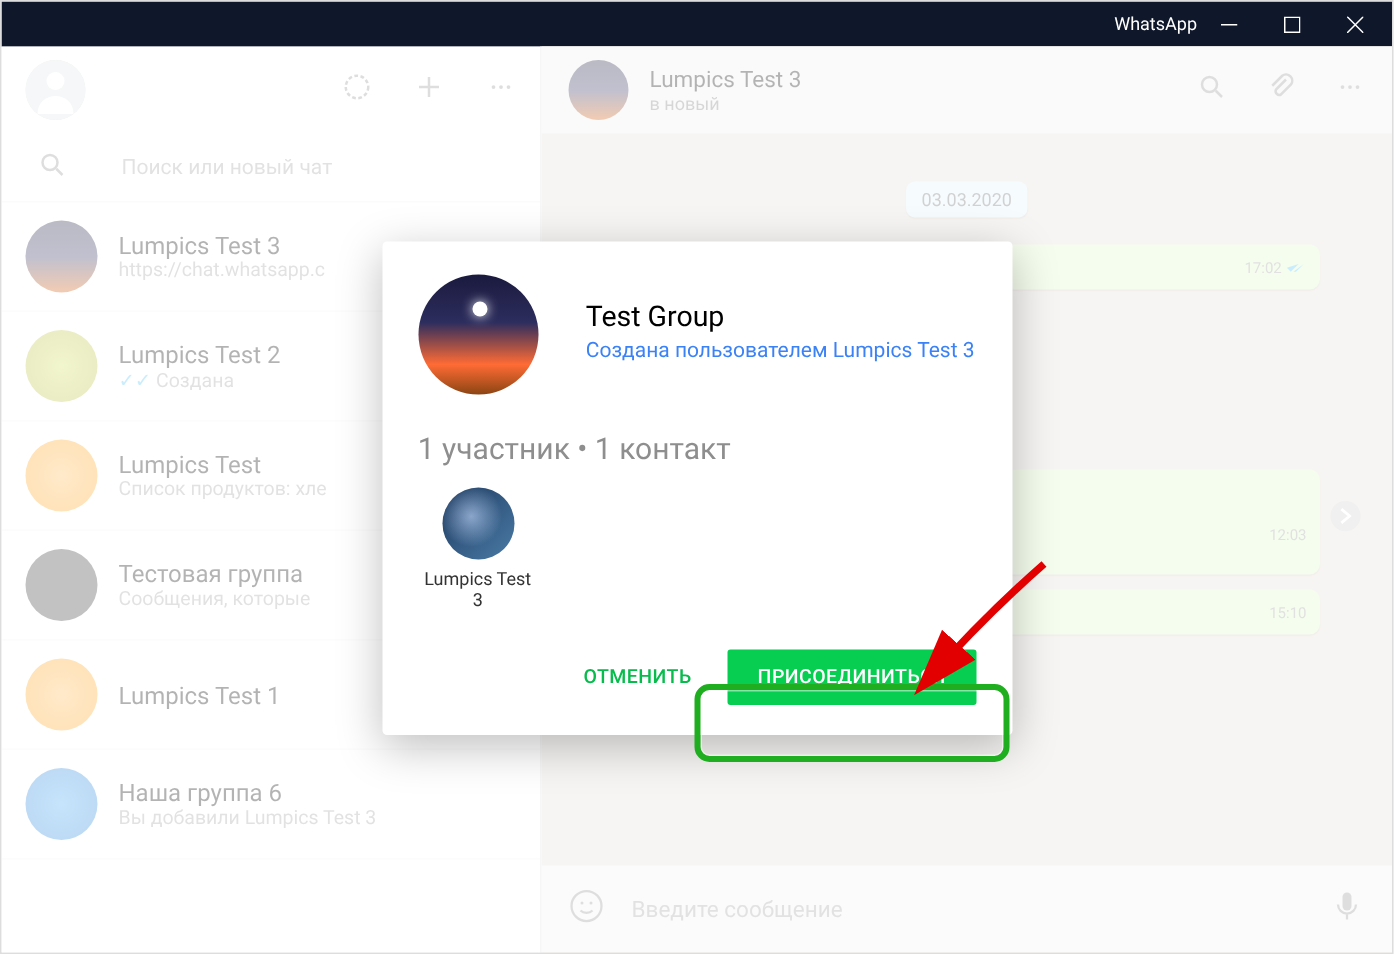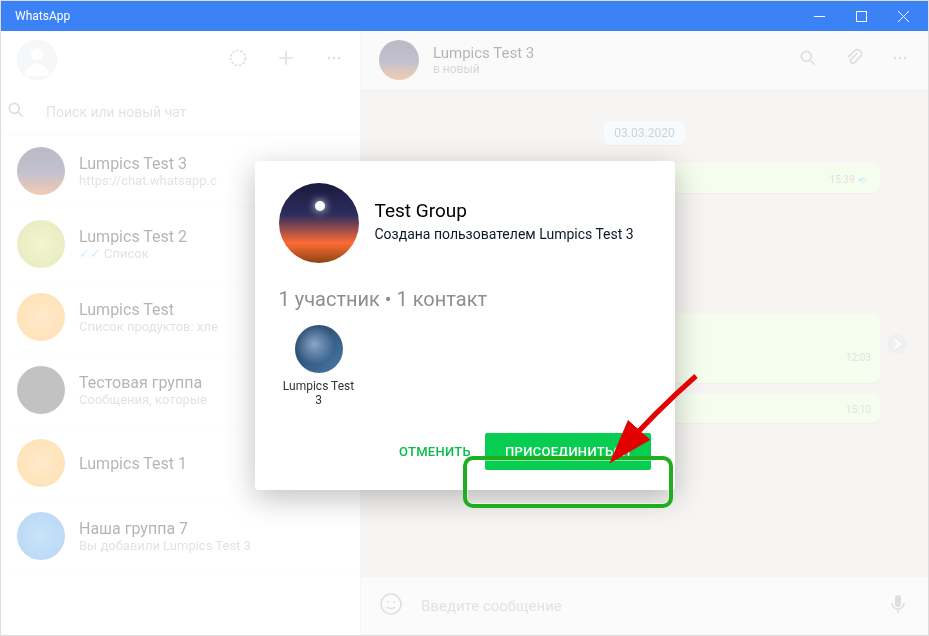--- a/index.html
+++ b/index.html
@@ -1,32 +1,32 @@
 <!DOCTYPE html>
 <html><head>
 <meta charset="utf-8">
 <style>
 * { margin: 0; padding: 0; box-sizing: border-box; font-family: -apple-system, BlinkMacSystemFont, "Segoe UI", Roboto, sans-serif; }
 body { width: 929px; height: 636px; background: #fff; position: relative; overflow: hidden; border: 1px solid #ddd; }
 
-.titlebar { height: 30px; background: #3b82f6; display: flex; align-items: center; justify-content: space-between; padding: 0 4px 0 14px; }
+.titlebar { height: 30px; background: #0f172a; display: flex; align-items: center; justify-content: flex-end; padding: 0 4px 0 14px; }
 .titlebar-title { color: #fff; font-size: 12px; }
 .titlebar-controls { display: flex; }
 .titlebar-btn { width: 42px; height: 30px; display: flex; align-items: center; justify-content: center; color: #fff; }
 .titlebar-btn svg { width: 11px; height: 11px; }
 
 .main { display: flex; height: calc(100% - 30px); }
 .sidebar { width: 360px; border-right: 1px solid #e0e0e0; display: flex; flex-direction: column; }
 .sidebar-header { height: 58px; display: flex; align-items: center; padding: 0 16px; gap: 10px; }
 .avatar-sm { width: 40px; height: 40px; border-radius: 50%; background: #ccc; display: flex; align-items: center; justify-content: center; overflow: hidden; }
 .avatar-sm svg { width: 40px; height: 40px; }
 .sidebar-actions { margin-left: auto; display: flex; gap: 28px; color: #919191; }
 .sidebar-actions svg { width: 20px; height: 20px; }
 
-.search-bar { height: 46px; display: flex; align-items: center; padding: 0 5px; border-bottom: 1px solid #f0f0f0; gap: 20px; color: #919191; }
+.search-bar { height: 46px; display: flex; align-items: center; padding: 0 24px; border-bottom: 1px solid #f0f0f0; gap: 36px; color: #919191; }
 .search-bar svg { width: 20px; height: 20px; }
 .search-text { font-size: 14px; color: #9e9e9e; }
 
 .chat-list { flex: 1; overflow: hidden; }
 .chat-item { display: flex; align-items: center; padding: 12px 16px; gap: 14px; border-bottom: 1px solid #f4f4f4; }
 .chat-avatar { width: 48px; height: 48px; border-radius: 50%; background: #ddd; flex-shrink: 0; overflow: hidden; display: flex; align-items: center; justify-content: center; }
 .chat-info { flex: 1; min-width: 0; }
 .chat-name { font-size: 16px; color: #000; white-space: nowrap; overflow: hidden; text-overflow: ellipsis; }
 .chat-preview { font-size: 13px; color: #9e9e9e; white-space: nowrap; overflow: hidden; text-overflow: ellipsis; }
 .dblcheck { color: #4fc3f7; font-size: 13px; }
@@ -46,32 +46,32 @@
 .msg-out .time { font-size: 10px; color: #999; float: right; margin-left: 8px; margin-top: 4px; }
 .msg-out .time svg { width: 14px; height: 10px; vertical-align: middle; fill: #4fc3f7; }
 .link-text { color: #00a5f4; font-size: 13px; }
 
 .chat-input { height: 58px; background: #f0f0f0; display: flex; align-items: center; padding: 0 18px; gap: 18px; color: #919191; }
 .chat-input svg { width: 24px; height: 24px; }
 .input-placeholder { flex: 1; color: #9e9e9e; font-size: 15px; }
 
 .overlay { position: absolute; top: 30px; left: 0; right: 0; bottom: 0; background: rgba(255,255,255,0.7); display: flex; align-items: flex-start; justify-content: center; padding-top: 130px; }
 .modal { width: 420px; background: #fff; border-radius: 3px; box-shadow: 0 8px 30px rgba(0,0,0,0.25); padding: 22px 24px 20px; }
-.modal-header { display: flex; gap: 16px; margin-bottom: 24px; }
+.modal-header { display: flex; gap: 32px; margin-bottom: 24px; }
 .modal-avatar { width: 80px; height: 80px; border-radius: 50%; overflow: hidden; flex-shrink: 0; background: linear-gradient(180deg, #1a1a3e 0%, #2d2d5e 40%, #ff6b35 75%, #8b4513 100%); position: relative; }
 .modal-avatar::after { content: ''; position: absolute; top: 18px; left: 36px; width: 10px; height: 10px; background: #fff; border-radius: 50%; box-shadow: 0 0 8px #fff; }
 .modal-title-block { padding-top: 16px; }
 .modal-title { font-size: 19px; color: #000; margin-bottom: 4px; }
-.modal-subtitle { font-size: 14px; color: #0f172a; }
+.modal-subtitle { font-size: 14px; color: #3b82f6; }
 .modal-meta { font-size: 20px; color: #8e8e8e; margin-bottom: 14px; }
 .participant { display: inline-block; text-align: center; margin-bottom: 26px; }
 .participant-avatar { width: 48px; height: 48px; border-radius: 50%; background: linear-gradient(135deg, #1e3a5f, #4a7ba6); margin: 0 auto 6px; overflow: hidden; position: relative; }
 .participant-avatar::after { content: ''; position: absolute; inset: 0; background: radial-gradient(circle at 40% 40%, rgba(200,220,255,0.6), transparent 50%); }
 .participant-name { font-size: 12px; color: #333; max-width: 80px; }
-.modal-actions { display: flex; justify-content: flex-end; gap: 0; }
+.modal-actions { display: flex; justify-content: flex-end; gap: 10px; }
 .btn-cancel { color: #07bc4c; font-size: 13px; font-weight: 500; padding: 10px 14px; background: none; border: none; letter-spacing: 0.3px; }
 .btn-join { background: #07cd51; color: #fff; font-size: 13px; font-weight: 500; padding: 11px 20px; border: none; border-radius: 2px; letter-spacing: 0.3px; }
 
 .highlight-box { position: absolute; border: 4px solid #1fae1f; border-radius: 10px; box-shadow: inset 0 0 0 1px rgba(255,255,255,0.5); pointer-events: none; }
 .arrow-svg { position: absolute; pointer-events: none; }
 
 .av-orange { background: radial-gradient(circle, #ffb74d, #ff9800); }
 .av-lime { background: radial-gradient(circle, #d4e157, #afb42b); }
 .av-dark { background: #333; }
 .av-blue { background: radial-gradient(circle, #42a5f5, #1976d2); }
@@ -138,21 +138,21 @@
         <div class="chat-avatar av-night"></div>
         <div class="chat-info">
           <div class="chat-name">Lumpics Test 3</div>
           <div class="chat-preview">https://chat.whatsapp.c</div>
         </div>
       </div>
       <div class="chat-item">
         <div class="chat-avatar av-lime"></div>
         <div class="chat-info">
           <div class="chat-name">Lumpics Test 2</div>
-          <div class="chat-preview"><span class="dblcheck">✓✓</span> <span>Список</span></div>
+          <div class="chat-preview"><span class="dblcheck">✓✓</span> <span>Создана</span></div>
         </div>
       </div>
       <div class="chat-item">
         <div class="chat-avatar av-orange"></div>
         <div class="chat-info">
           <div class="chat-name">Lumpics Test</div>
           <div class="chat-preview">Список продуктов: хле</div>
         </div>
       </div>
       <div class="chat-item">
@@ -165,21 +165,21 @@
       <div class="chat-item">
         <div class="chat-avatar av-orange"></div>
         <div class="chat-info">
           <div class="chat-name">Lumpics Test 1</div>
           <div class="chat-preview"></div>
         </div>
       </div>
       <div class="chat-item">
         <div class="chat-avatar av-blue"></div>
         <div class="chat-info">
-          <div class="chat-name">Наша группа 7</div>
+          <div class="chat-name">Наша группа 6</div>
           <div class="chat-preview">Вы добавили Lumpics Test 3</div>
         </div>
       </div>
     </div>
   </div>
 
   <div class="chat-area">
     <div class="chat-header">
       <div class="chat-avatar av-night" style="width:40px;height:40px"></div>
       <div class="chat-header-info">
@@ -198,21 +198,21 @@
               <circle cx="6" cy="12" r="1.5" fill="currentColor"></circle>
               <circle cx="12" cy="12" r="1.5" fill="currentColor"></circle>
               <circle cx="18" cy="12" r="1.5" fill="currentColor"></circle>
             </svg></span>
       </div>
     </div>
     <div class="chat-body">
       <div class="date-row"><span class="date-chip">03.03.2020</span></div>
       <div class="msg-out">
         <b>Привет!</b><span> Как дела?</span>
-        <span class="time"><span>15:39</span> <svg viewBox="0 0 16 11">
+        <span class="time"><span>17:02</span> <svg viewBox="0 0 16 11">
               <path d="M1 5l3 3L10 2M6 8l2 0L14 2"></path>
             </svg></span>
       </div>
       <div style="height:110px"></div>
       <div class="msg-out" style="min-height:70px;position:relative">
         <div style="font-size:12px;color:#777"><span>аваться, скачать</span><br><span>настроить аккаунт и</span></div>
         <span style="position:absolute;right:-28px;top:20px;color:#bbb"><svg width="22" height="22" viewBox="0 0 24 24">
               <circle cx="12" cy="12" r="11" fill="#ccc"></circle>
               <path d="M9 7l6 5-6 5" fill="none" stroke="#fff" stroke-width="2"></path>
             </svg></span>

